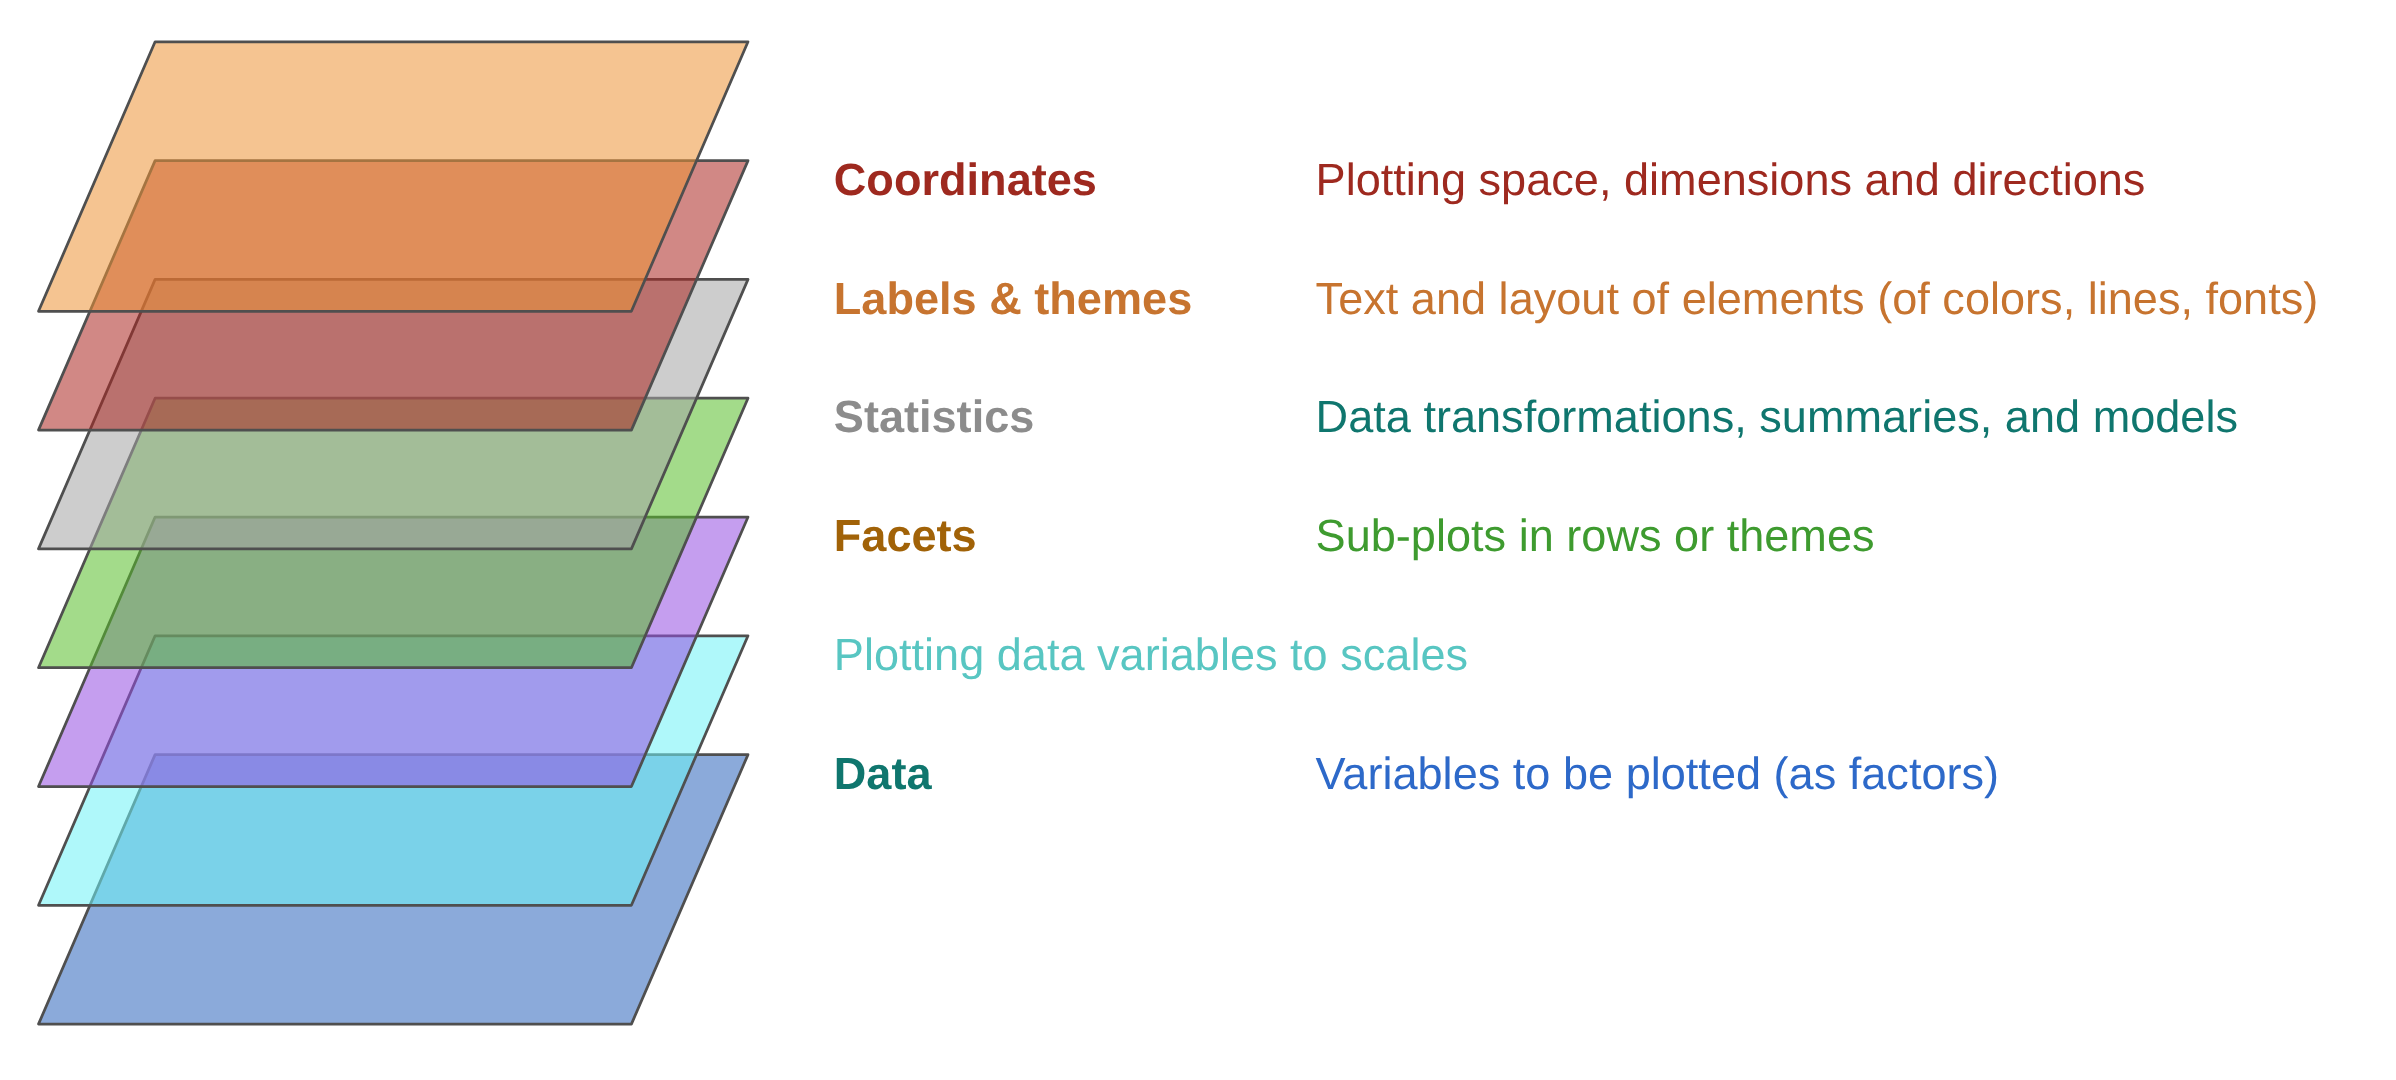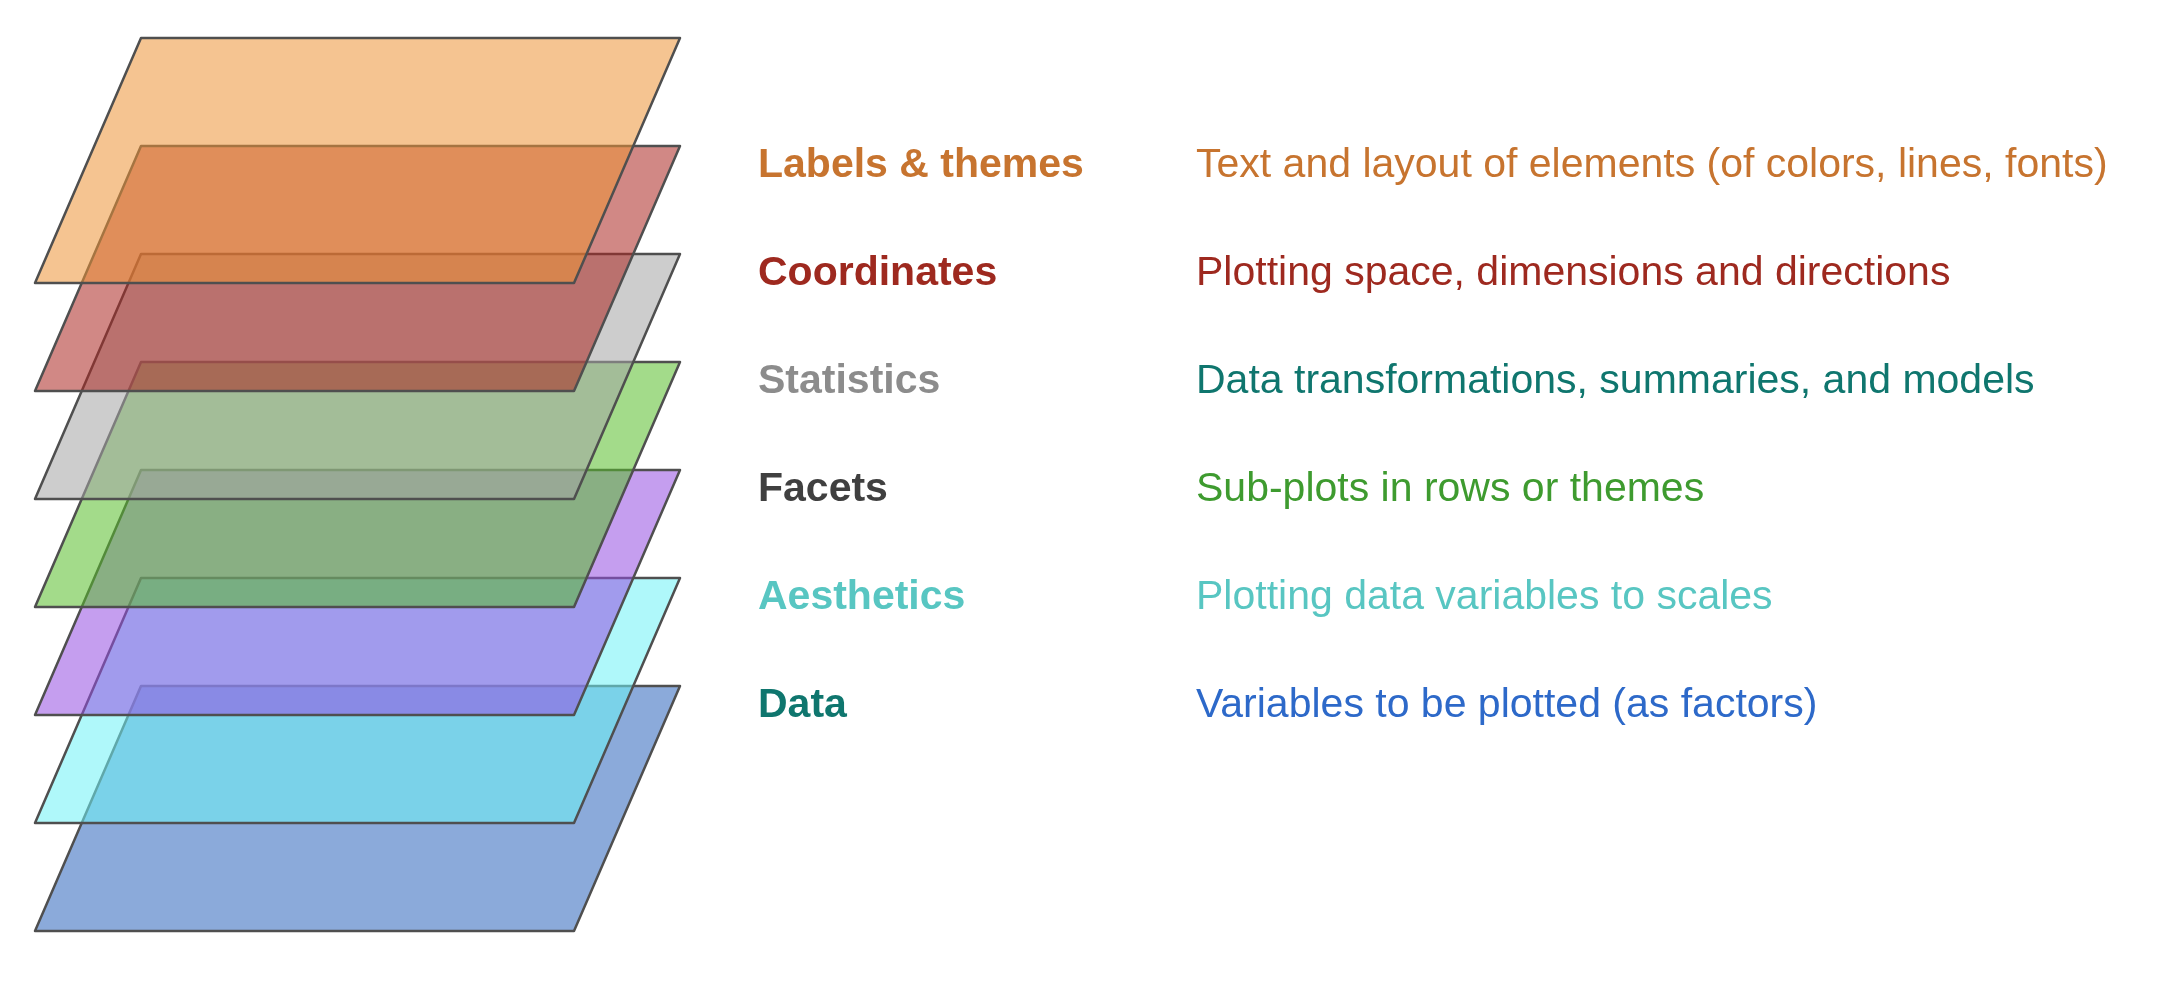--- a/index.html
+++ b/index.html
@@ -53,37 +53,36 @@
       <polygon points="141,578 680,578 574,823 35,823" fill="#6ef2f6" fill-opacity="0.55" stroke="#4f4f4f" stroke-width="2.5" stroke-linejoin="round"></polygon>
       <polygon points="141,470 680,470 574,715 35,715" fill="#964fe2" fill-opacity="0.55" stroke="#4f4f4f" stroke-width="2.5" stroke-linejoin="round"></polygon>
       <polygon points="141,362 680,362 574,607 35,607" fill="#58be2a" fill-opacity="0.55" stroke="#4f4f4f" stroke-width="2.5" stroke-linejoin="round"></polygon>
       <polygon points="141,254 680,254 574,499 35,499" fill="#a4a4a4" fill-opacity="0.55" stroke="#4f4f4f" stroke-width="2.5" stroke-linejoin="round"></polygon>
       <polygon points="141,146 680,146 574,391 35,391" fill="#ab2721" fill-opacity="0.55" stroke="#4f4f4f" stroke-width="2.5" stroke-linejoin="round"></polygon>
       <polygon points="141,38 680,38 574,283 35,283" fill="#ed9437" fill-opacity="0.55" stroke="#4f4f4f" stroke-width="2.5" stroke-linejoin="round"></polygon>
     </svg>
 
   <div class="legend">
     <div class="legend-row">
+      <div class="legend-label" style="color: rgb(158, 41, 31);">Coordinates</div>
+      <div class="legend-desc" style="color: rgb(158, 41, 31);">Plotting space, dimensions and directions</div>
+    </div>
+    <div class="legend-row">
       <div class="legend-label" style="color: rgb(199, 116, 47);">Labels &amp; themes</div>
       <div class="legend-desc" style="color: rgb(199, 116, 47);">Text and layout of elements (of colors, lines, fonts)</div>
-    </div>
-    <div class="legend-row">
-      <div class="legend-label" style="color: rgb(158, 41, 31);">Coordinates</div>
-      <div class="legend-desc" style="color: rgb(158, 41, 31);">Plotting space, dimensions and directions</div>
     </div>
     <div class="legend-row">
       <div class="legend-label" style="color: rgb(140, 140, 140);">Statistics</div>
       <div class="legend-desc" style="color: #0f766e;">Data transformations, summaries, and models</div>
     </div>
     <div class="legend-row">
-      <div class="legend-label" style="color: #404040;">Facets</div>
+      <div class="legend-label" style="color: #a16207;">Facets</div>
       <div class="legend-desc" style="color: rgb(62, 155, 47);">Sub-plots in rows or themes</div>
     </div>
     <div class="legend-row">
-      <div class="legend-label" style="color: rgb(88, 198, 194);">Aesthetics</div>
       <div class="legend-desc" style="color: rgb(88, 198, 194);">Plotting data variables to scales</div>
     </div>
     <div class="legend-row">
       <div class="legend-label" style="color: #0f766e;">Data</div>
       <div class="legend-desc" style="color: rgb(45, 105, 201); text-align: center;">Variables to be plotted (as factors)</div>
     </div>
   </div>
 
 </div>
 

